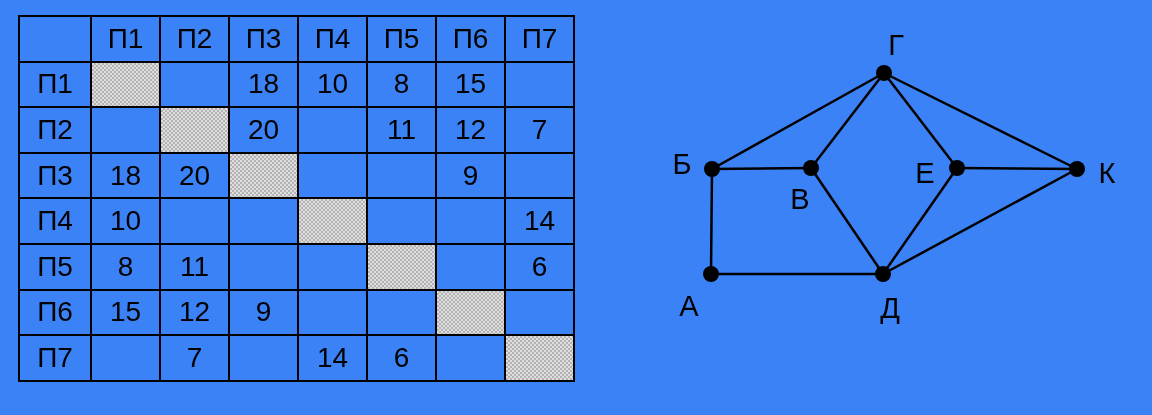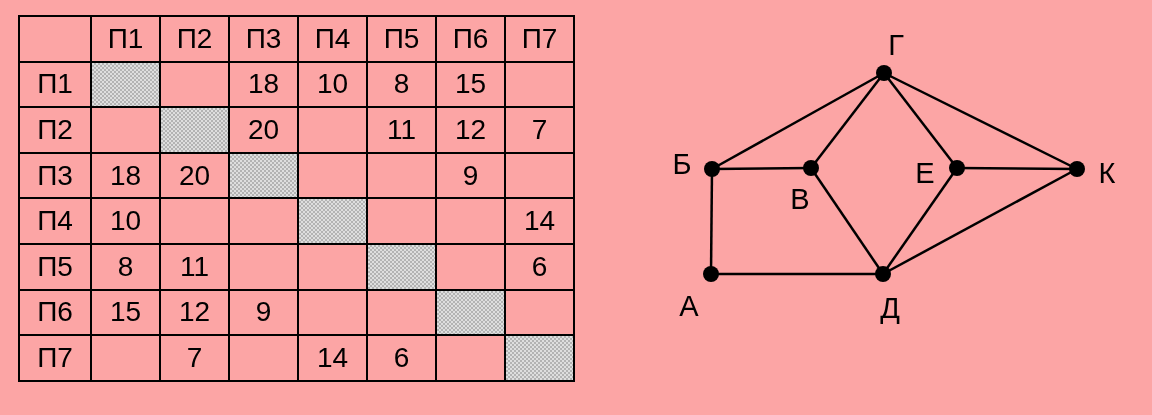--- a/index.html
+++ b/index.html
@@ -5,21 +5,21 @@
   html, body {
     margin: 0;
     padding: 0;
     background: #ffffff;
     font-family: "Liberation Sans", sans-serif;
   }
   #page {
     position: relative;
     width: 1152px;
     height: 415px;
-    background: #fca5a5;
+    background: #3b82f6;
     overflow: hidden;
   }
   
   #matrix-wrap {
     position: absolute;
     left: 18px;
     top: 15px;
   }
   table.matrix {
     border-collapse: collapse;

